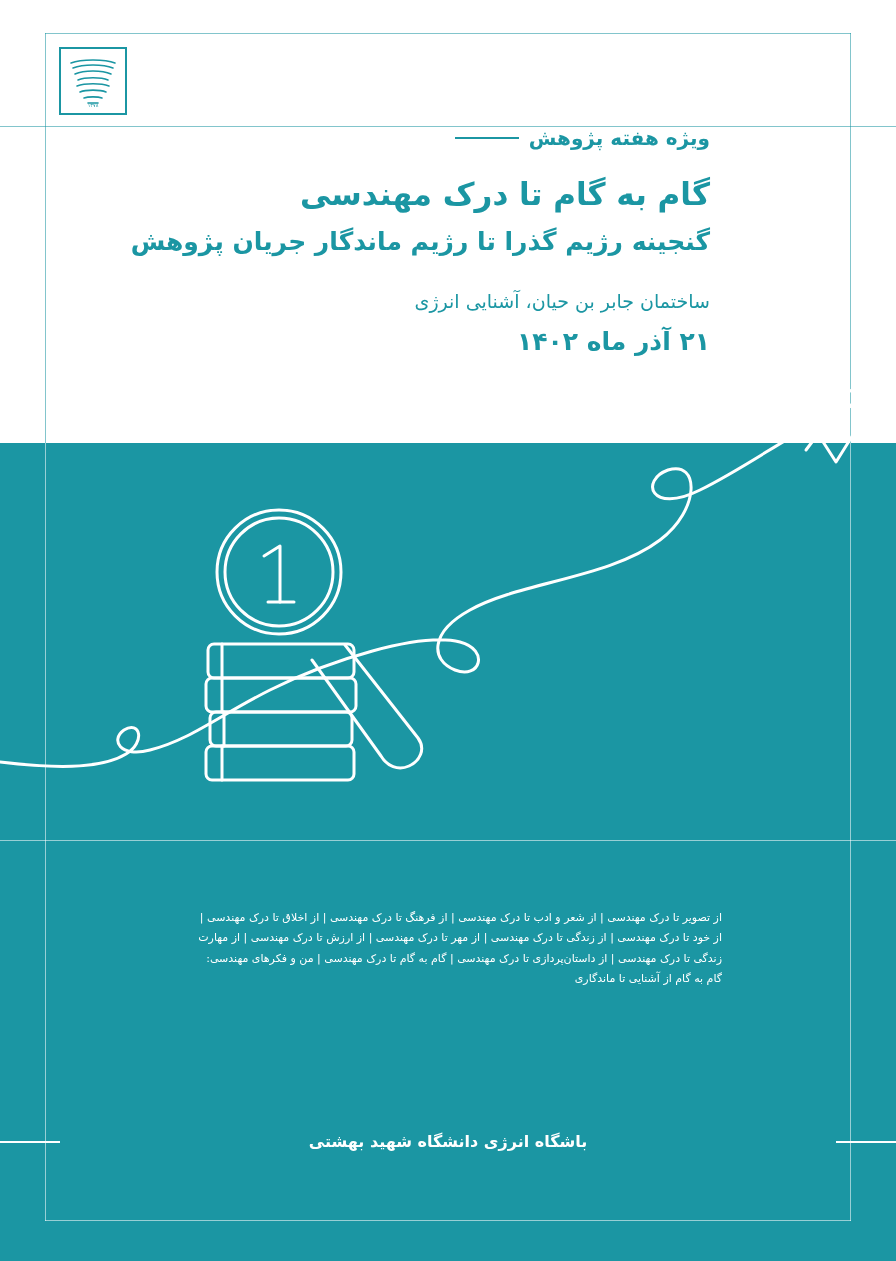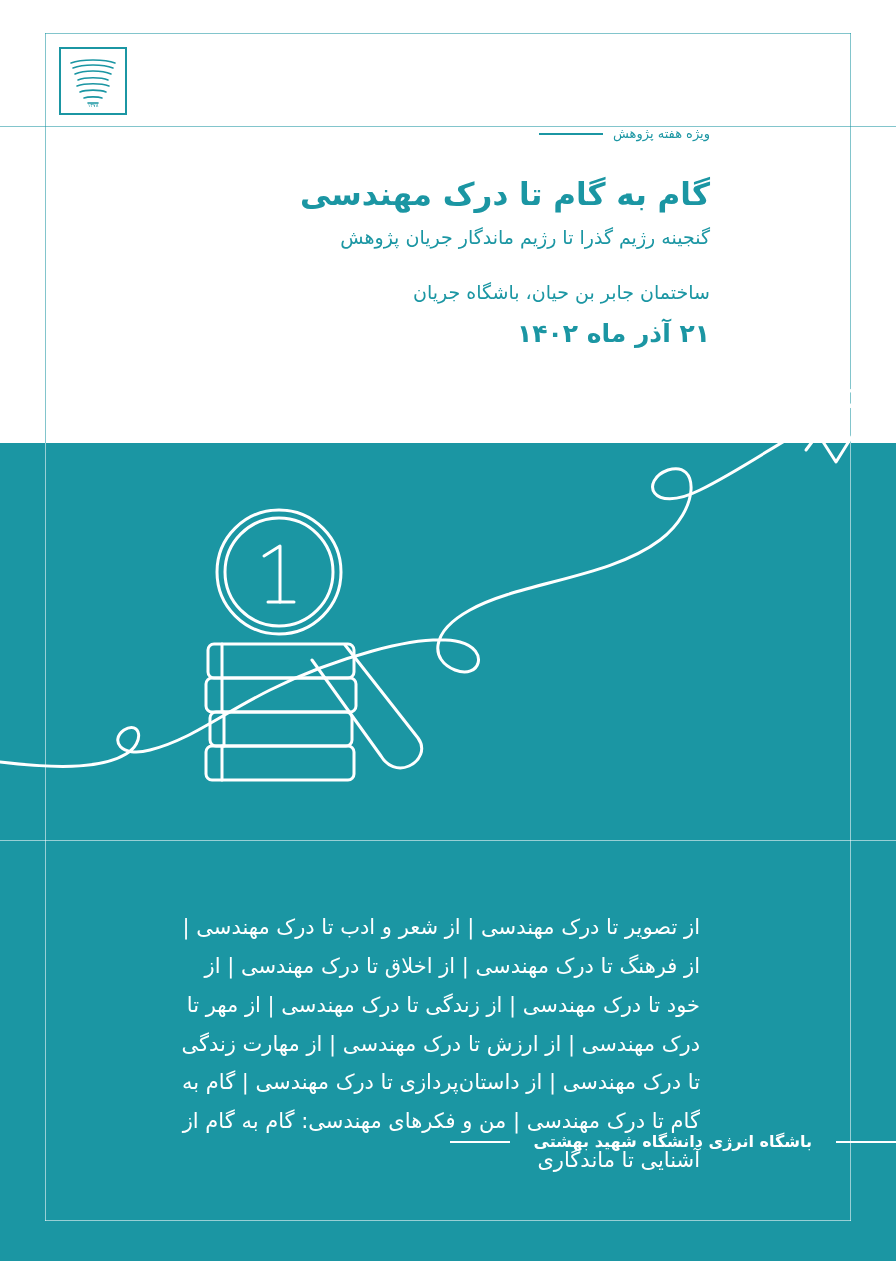--- a/index.html
+++ b/index.html
@@ -67,22 +67,22 @@
     position: absolute;
     right: 186px;
     top: 126px;
     display: flex;
     align-items: center;
     gap: 10px;
     direction: rtl;
   }
   .eyebrow-text {
     color: #1b96a3;
-    font-size: 13px;
-    font-weight: normal;
+    font-size: 20px;
+    font-weight: bold;
     letter-spacing: 0;
     white-space: nowrap;
   }
   .eyebrow-line {
     width: 64px;
     height: 2px;
     background: #1b96a3;
   }
 
   
@@ -96,22 +96,22 @@
   }
   .main-title {
     color: #1b96a3;
     font-size: 31px;
     font-weight: bold;
     line-height: 1.25;
     letter-spacing: -0.5px;
   }
   .sub-title {
     color: #1b96a3;
-    font-size: 19px;
-    font-weight: normal;
+    font-size: 25px;
+    font-weight: bold;
     line-height: 1.4;
     margin-top: 10px;
   }
   .venue {
     color: #1b96a3;
     font-size: 19px;
     line-height: 1.5;
     margin-top: 28px;
   }
   .date {
@@ -128,40 +128,40 @@
     left: 0;
     top: 330px;
     width: 896px;
     height: 520px;
     pointer-events: none;
   }
 
   
   .topics {
     position: absolute;
-    right: 196px;
+    right: 174px;
     top: 908px;
     width: 525px;
     color: #ffffff;
-    font-size: 21px;
+    font-size: 11px;
     line-height: 1.85;
     text-align: right;
     direction: rtl;
   }
 
   
   .footer-wrap {
     position: absolute;
     left: 0;
     right: 0;
     top: 1132px;
     display: flex;
     align-items: center;
-    justify-content: flex-start;
-    gap: 24px;
+    justify-content: space-between;
+    gap: 12px;
     direction: rtl;
   }
   .footer-text {
     color: #ffffff;
     font-size: 16px;
     font-weight: bold;
     white-space: nowrap;
   }
   .footer-line {
     width: 60px;
@@ -203,21 +203,21 @@
   </div>
 
   <div class="eyebrow-wrap">
     <span class="eyebrow-text">ویژه هفته پژوهش</span>
     <span class="eyebrow-line"></span>
   </div>
 
   <div class="title-block">
     <div class="main-title">گام به گام تا درک مهندسی</div>
     <div class="sub-title">گنجینه رژیم گذرا تا رژیم ماندگار جریان پژوهش</div>
-    <div class="venue">ساختمان جابر بن حیان، باشگاه جریان</div>
+    <div class="venue">ساختمان جابر بن حیان، آشنایی انرژی</div>
     <div class="date">۲۱ آذر ماه ۱۴۰۲</div>
   </div>
 
   <div class="illustration">
     <svg width="896" height="520" viewBox="0 0 896 520" aria-hidden="true">
       <g fill="none" stroke="#ffffff" stroke-width="3" stroke-linecap="round" stroke-linejoin="round">
 
         <path d="M866 70
                  C800 95, 760 130, 700 160
                  C650 185, 640 150, 668 140

